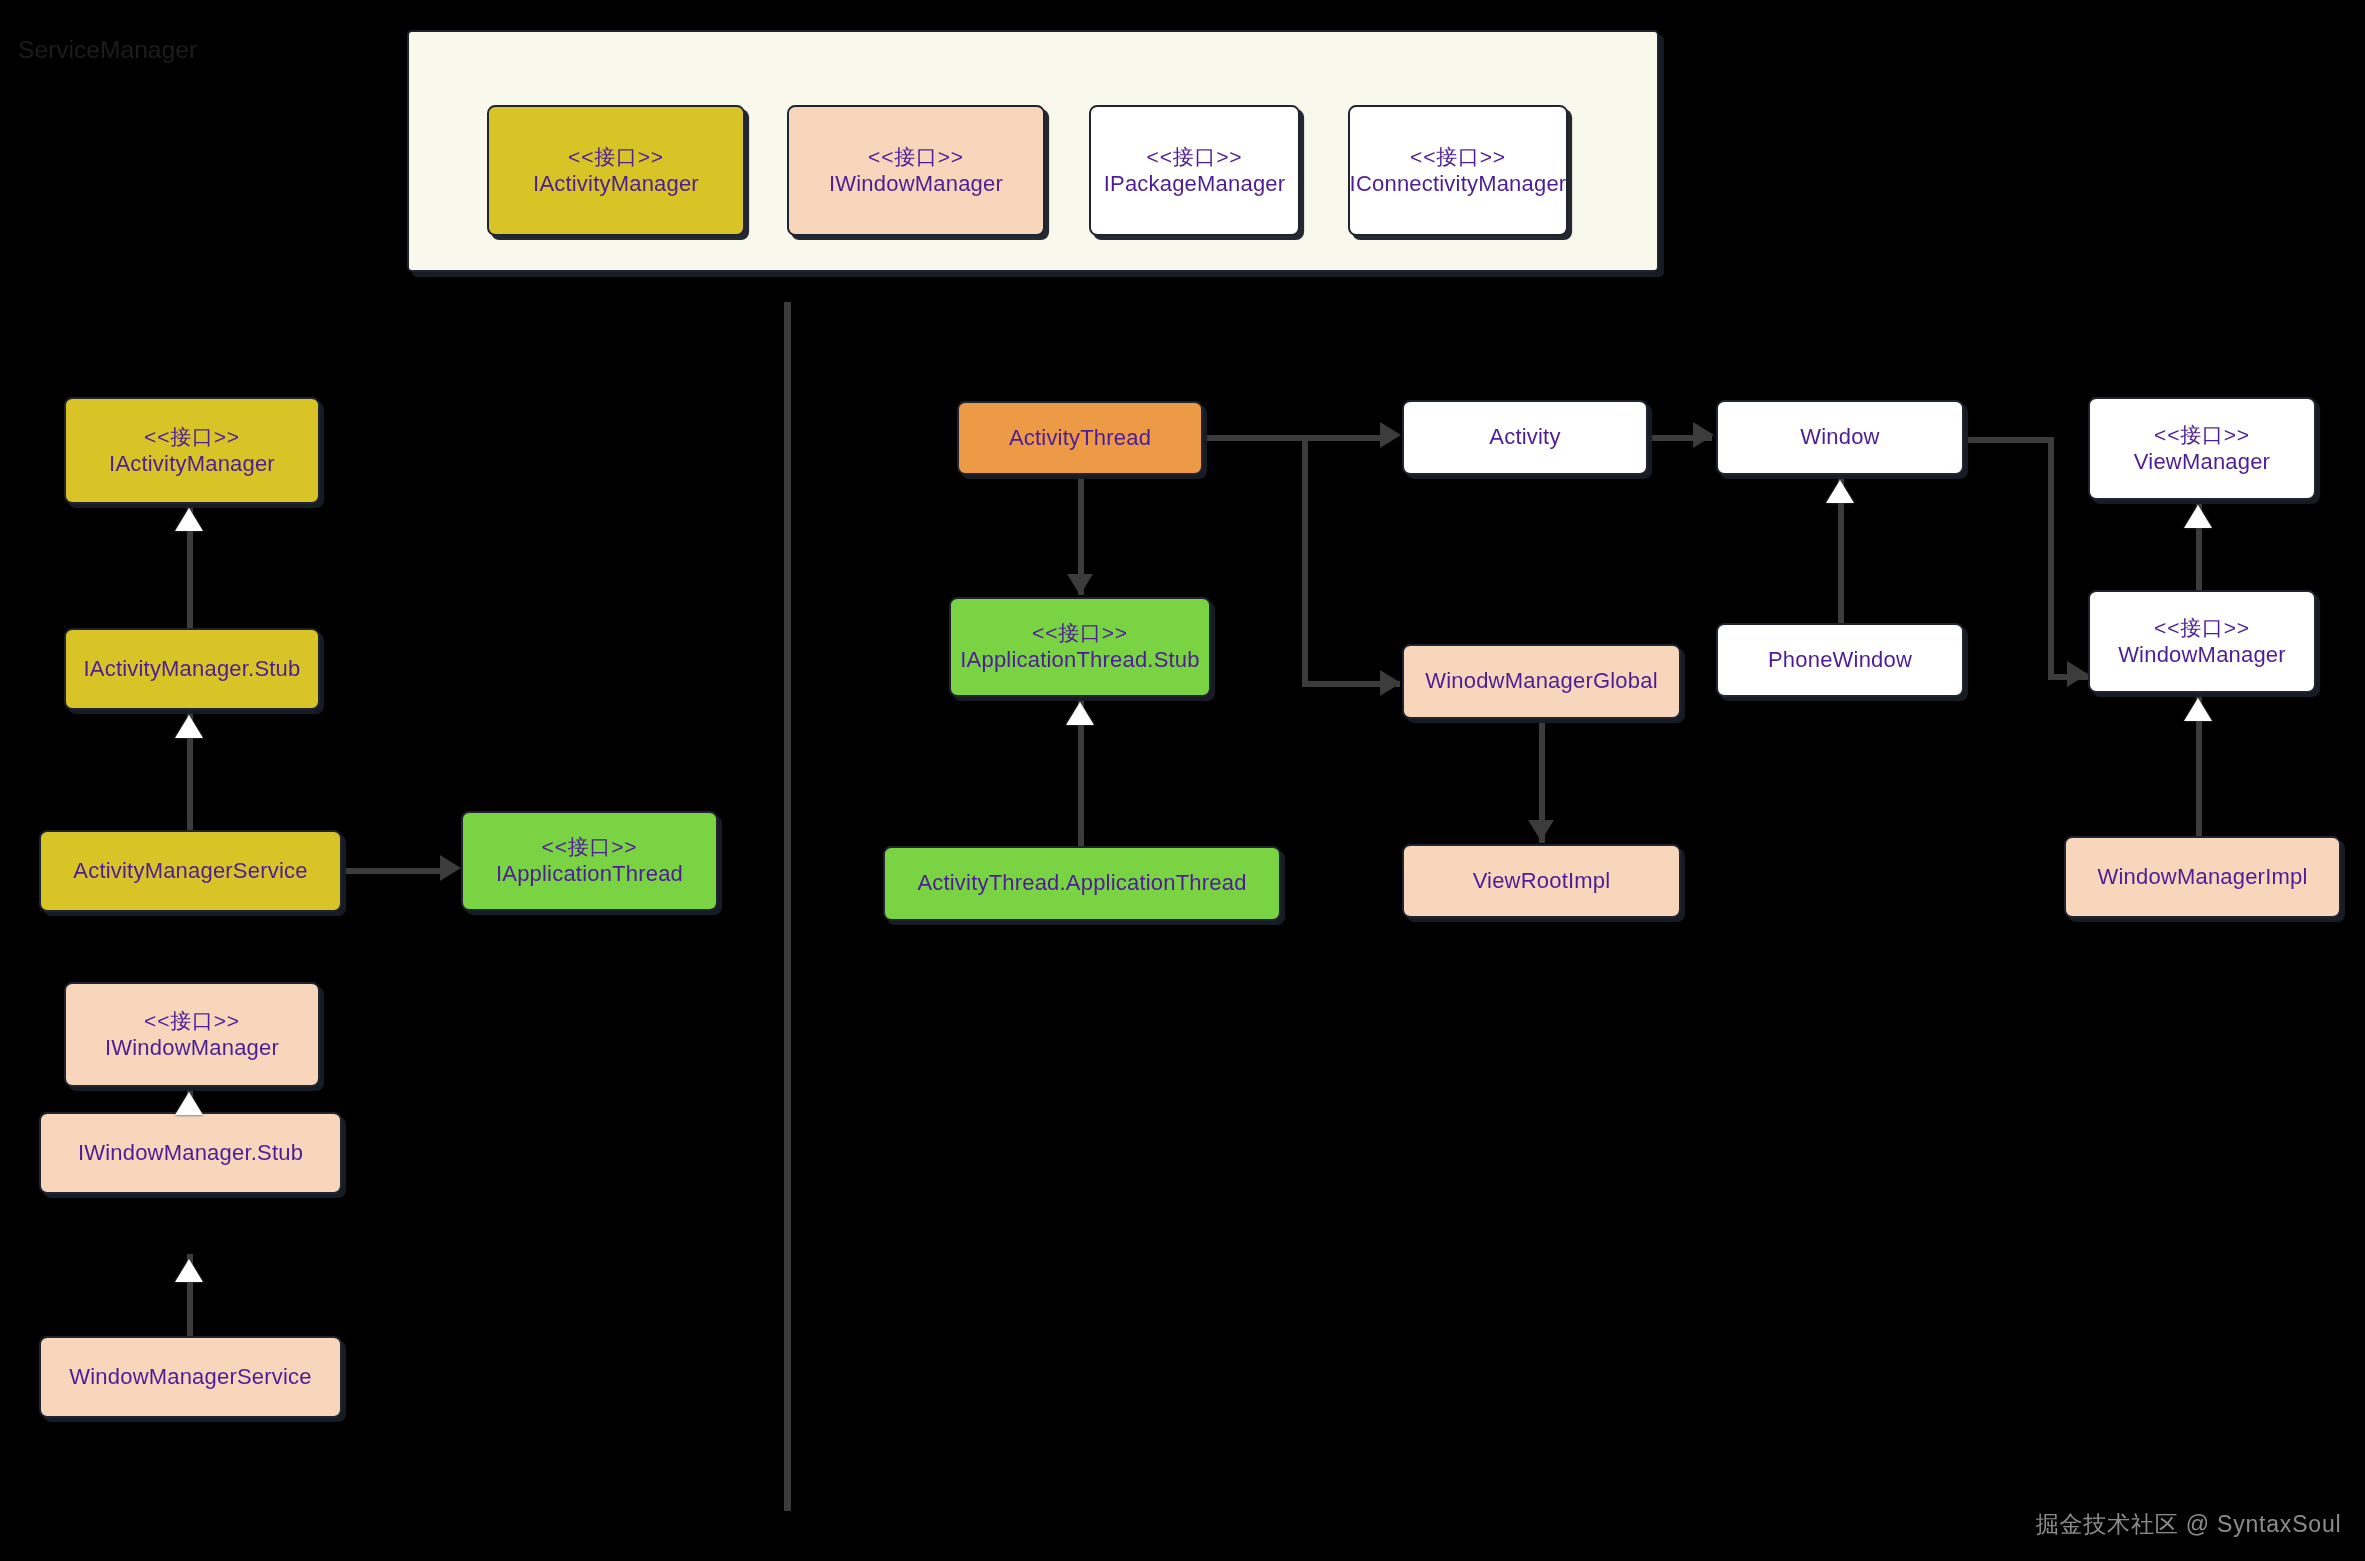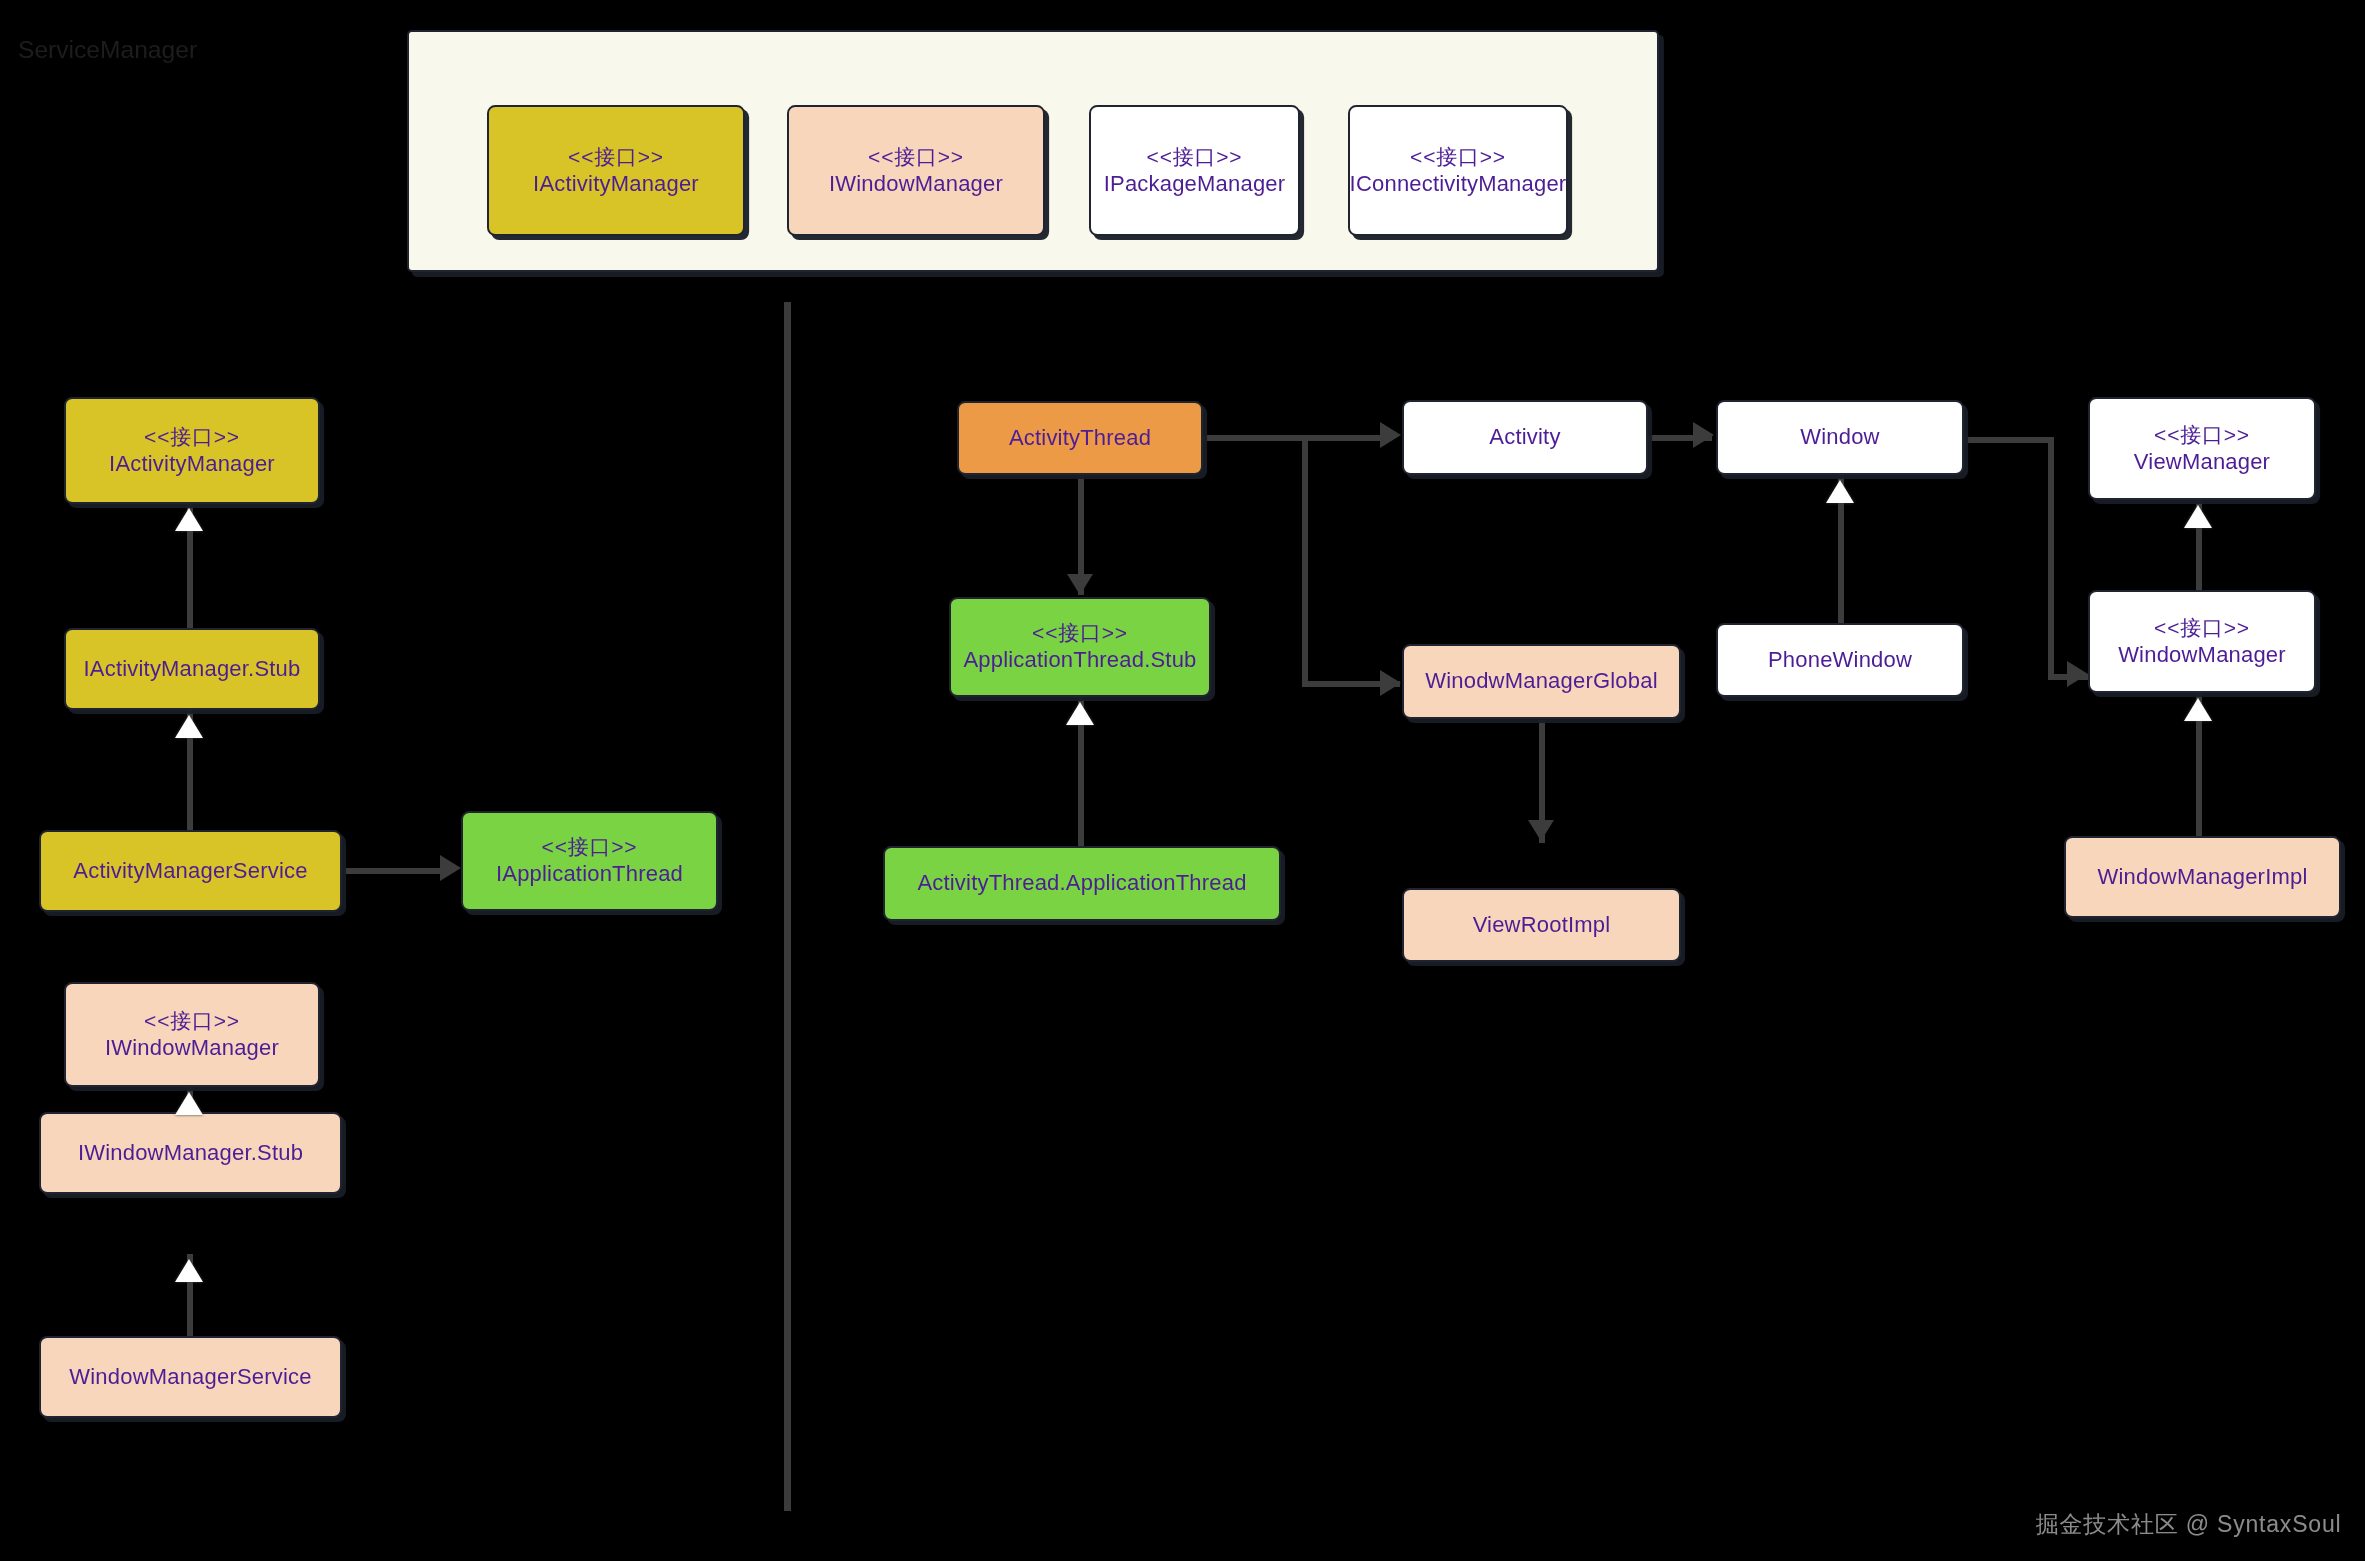--- a/index.html
+++ b/index.html
@@ -209,21 +209,21 @@
 
   <div class="node fill-peach" style="left:39px;top:1336px;width:303px;height:82px;">
     <span class="nm">WindowManagerService</span>
   </div>
 
   <div class="edge-v" style="left:1078px;top:475px;height:120px;"></div>
   <div class="arw-down" style="left:1067px;top:574px;"></div>
 
   <div class="node fill-green" style="left:949px;top:597px;width:262px;height:100px;">
     <span class="stereo">&lt;&lt;接口&gt;&gt;</span>
-    <span class="nm">ApplicationThread.Stub</span>
+    <span class="nm">IApplicationThread.Stub</span>
   </div>
 
   <div class="edge-v" style="left:1078px;top:697px;height:149px;"></div>
   <div class="tri-up" style="left:1066px;top:702px;"></div>
 
   <div class="node fill-green" style="left:883px;top:846px;width:398px;height:75px;">
     <span class="nm">ActivityThread.ApplicationThread</span>
   </div>
 
   <div class="edge-h" style="left:1203px;top:435px;width:189px;"></div>
@@ -255,21 +255,21 @@
   <div class="edge-h" style="left:2048px;top:674px;width:52px;"></div>
   <div class="arw-right" style="left:2067px;top:661px;"></div>
 
   <div class="node fill-peach" style="left:1402px;top:644px;width:279px;height:75px;">
     <span class="nm">WinodwManagerGlobal</span>
   </div>
 
   <div class="edge-v" style="left:1539px;top:720px;height:123px;"></div>
   <div class="arw-down" style="left:1528px;top:820px;"></div>
 
-  <div class="node fill-peach" style="left:1402px;top:888px;width:279px;height:74px;">
+  <div class="node fill-peach" style="left:1402px;top:844px;width:279px;height:74px;">
     <span class="nm">ViewRootImpl</span>
   </div>
 
   <div class="node fill-white" style="left:2088px;top:397px;width:228px;height:103px;">
     <span class="stereo">&lt;&lt;接口&gt;&gt;</span>
     <span class="nm">ViewManager</span>
   </div>
 
   <div class="edge-v" style="left:2196px;top:500px;height:90px;"></div>
   <div class="tri-up" style="left:2184px;top:505px;"></div>

